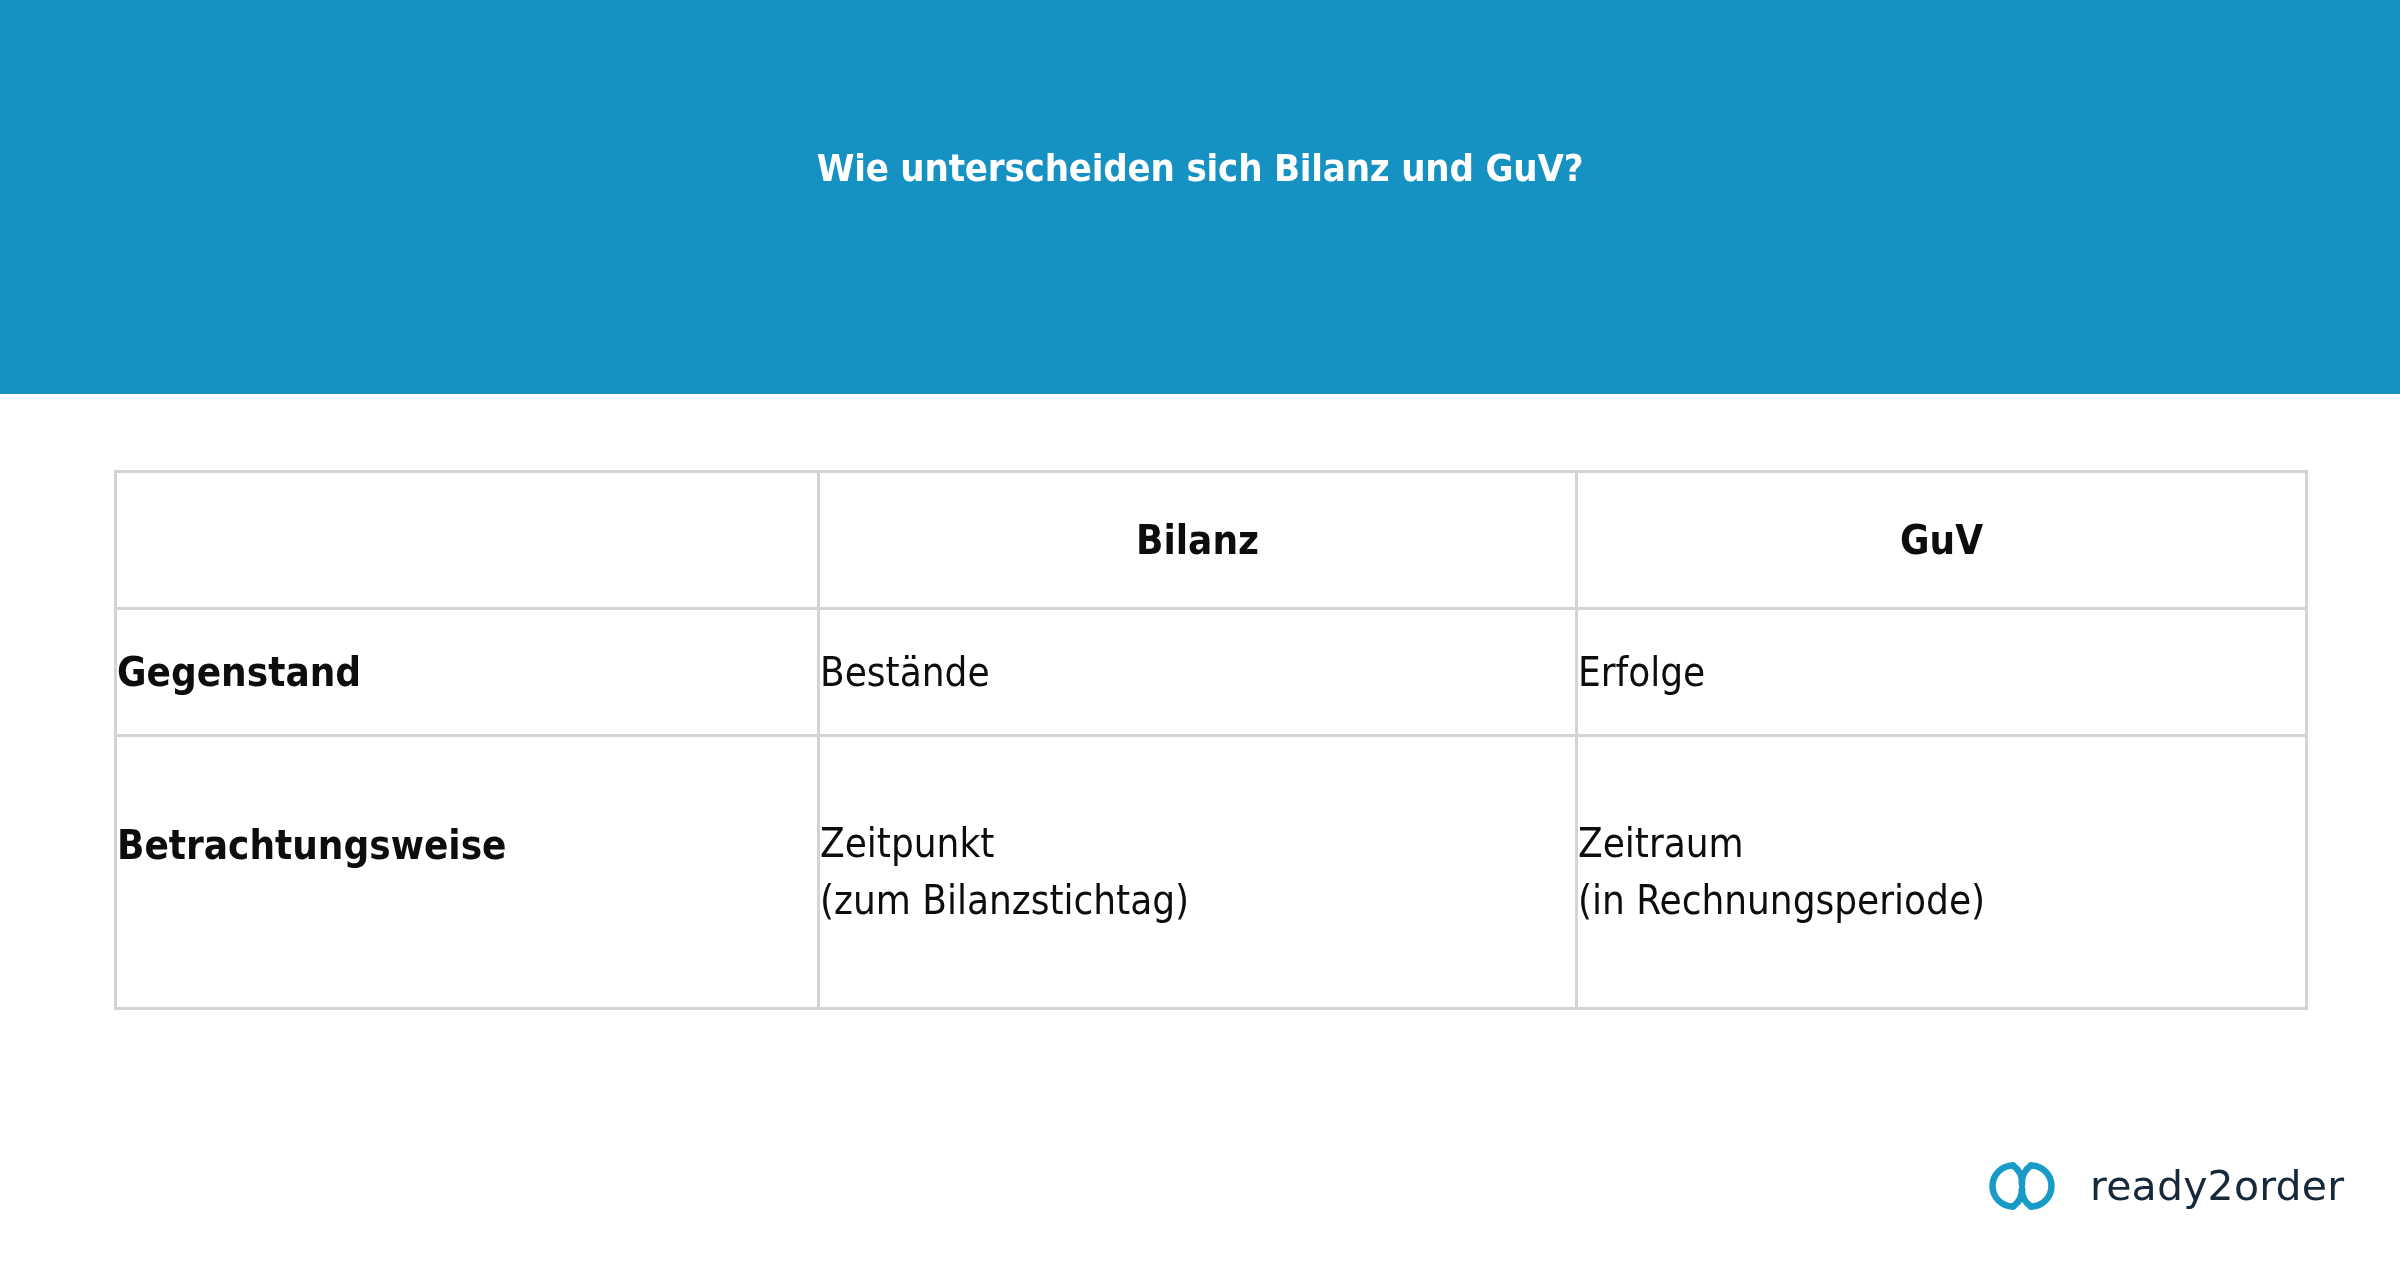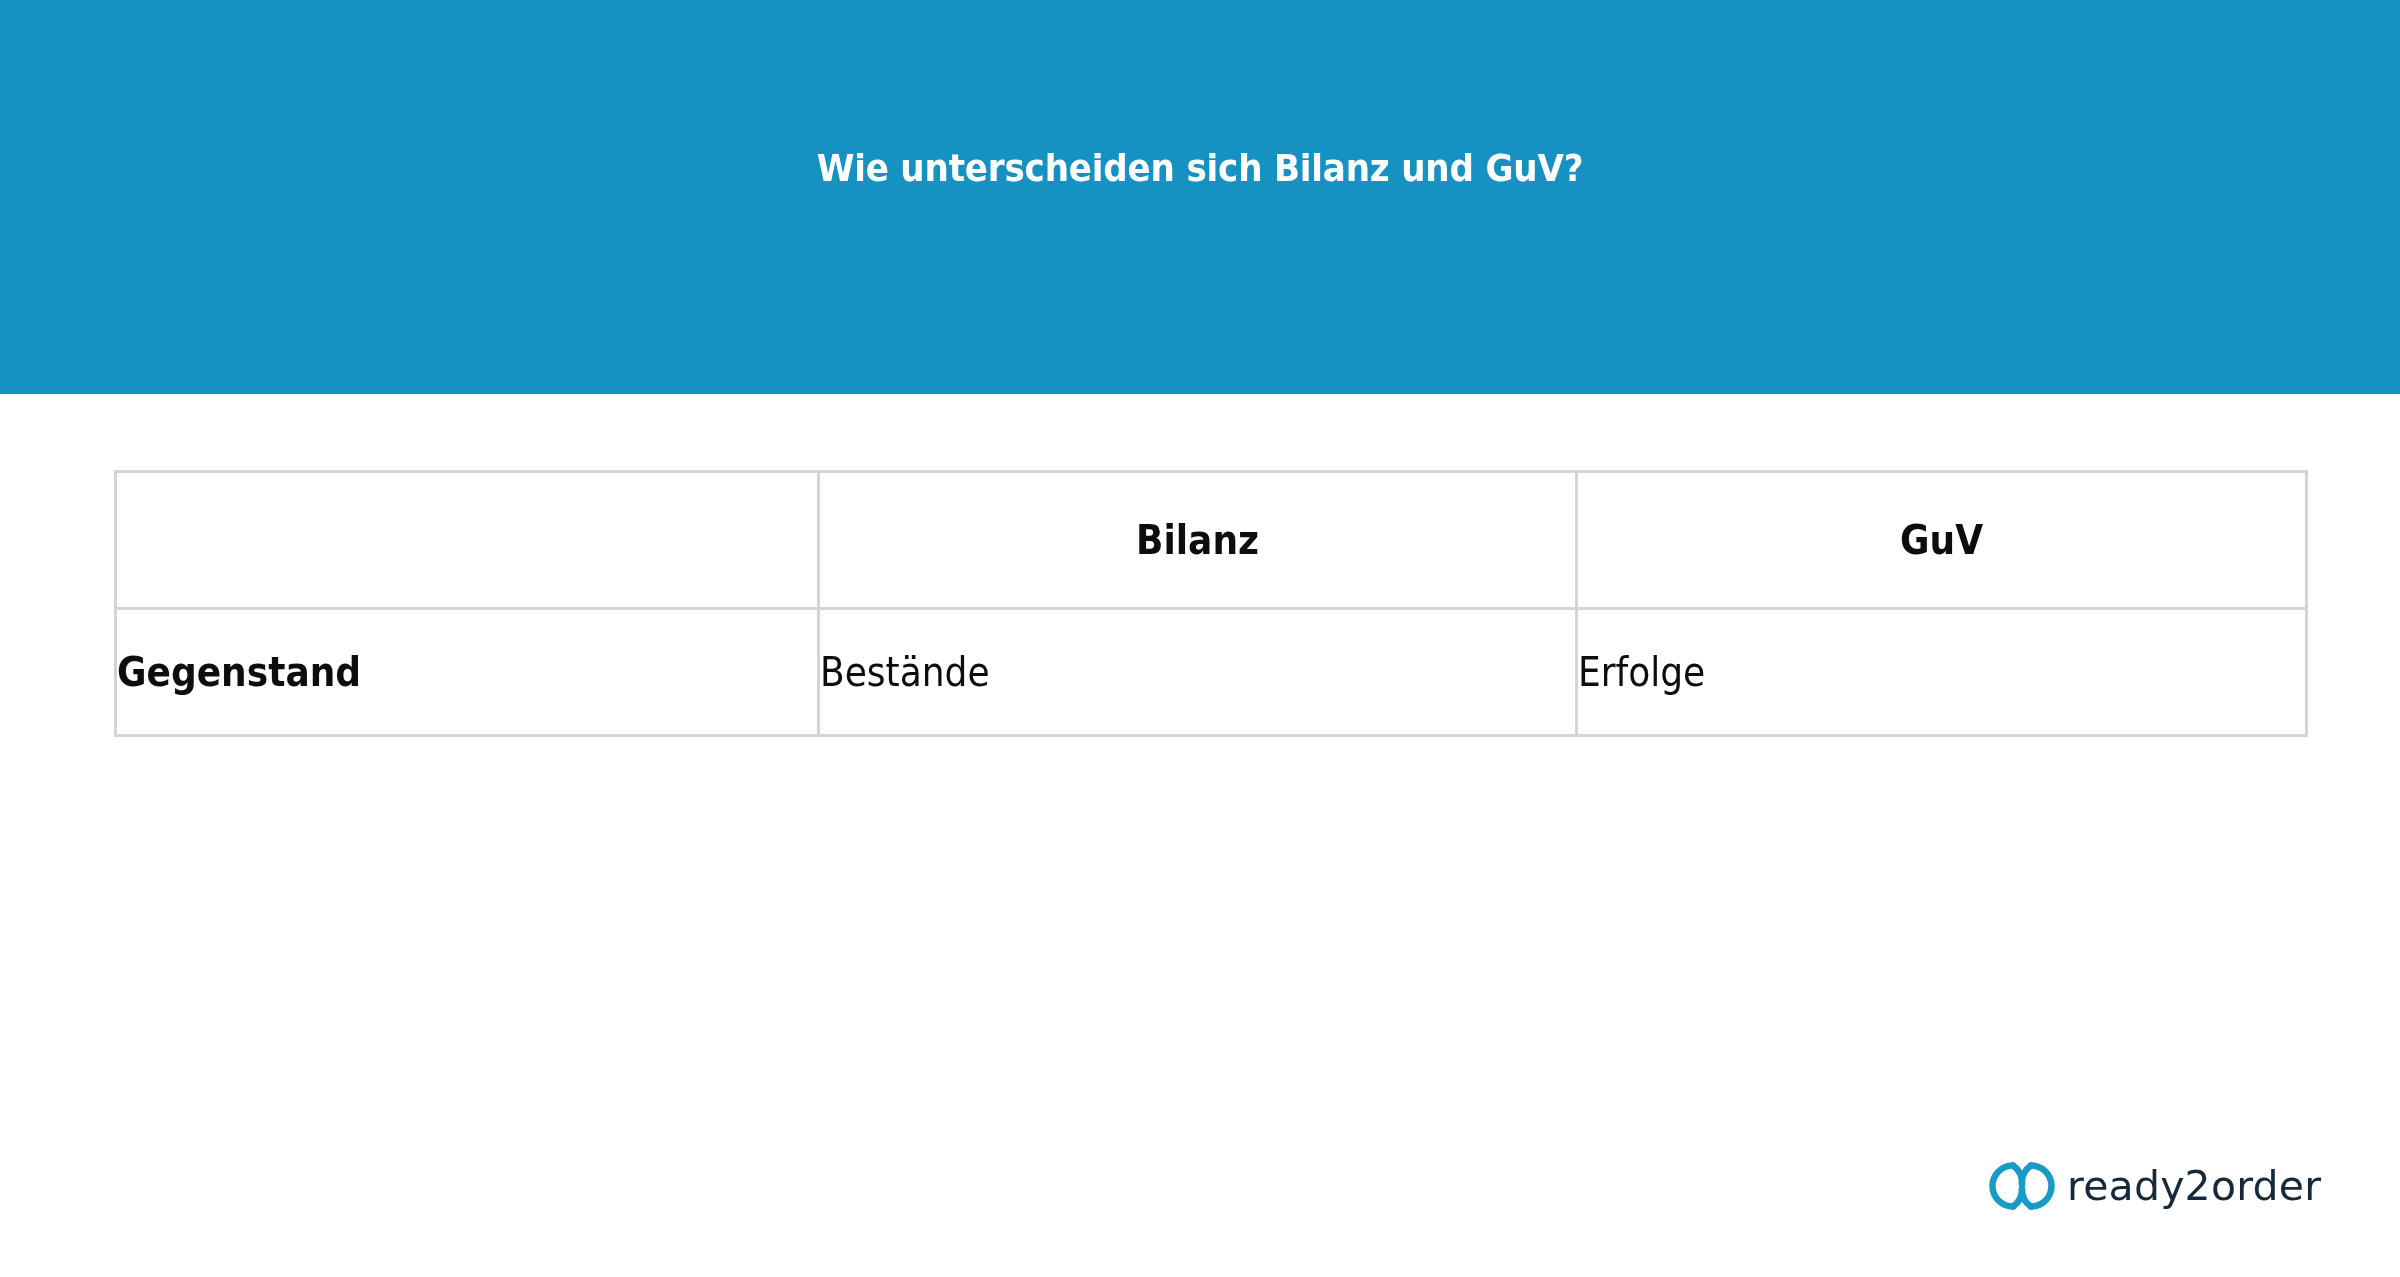--- a/index.html
+++ b/index.html
@@ -95,21 +95,21 @@
   .multi-line { display: block; }
   .multi-line .ln { display: block; }
 
   
   .logo {
     position: absolute;
     left: 1983px;
     top: 1158px;
     display: flex;
     align-items: center;
-    gap: 6px;
+    gap: 29px;
   }
   .logo-mark {
     width: 78px;
     height: 56px;
     display: block;
     flex: none;
   }
   .logo-text {
     font-family: "DejaVu Sans", "Liberation Sans", sans-serif;
     font-size: 41px;
@@ -140,20 +140,35 @@
         <td class="cell-head">Bilanz</td>
         <td class="cell-head">GuV</td>
       </tr>
 
       <tr class="row-1">
         <td class="cell-label">Gegenstand</td>
         <td class="cell-val">Bestände</td>
         <td class="cell-val">Erfolge</td>
       </tr>
 
+      <tr class="row-2">
+        <td class="cell-label">Betrachtungsweise</td>
+        <td class="cell-val">
+          <span class="multi-line">
+            <span class="ln">Zeitpunkt</span>
+            <span class="ln">(zum Bilanzstichtag)</span>
+          </span>
+        </td>
+        <td class="cell-val">
+          <span class="multi-line">
+            <span class="ln">Zeitraum</span>
+            <span class="ln">(in Rechnungsperiode)</span>
+          </span>
+        </td>
+      </tr>
 
     </tbody>
   </table>
 </div>
 
 <div class="logo">
   <svg class="logo-mark" viewBox="0 0 78 56">
     <path d="M30 7.5 A20.5 20.5 0 1 0 30 48.5" fill="none" stroke="#1a9ac6" stroke-width="6.5" stroke-linecap="round"></path>
     <path d="M30 7.5 A20.5 20.5 0 0 1 39 26" fill="none" stroke="#1a9ac6" stroke-width="6.5" stroke-linecap="round"></path>
     <path d="M30 48.5 A20.5 20.5 0 0 0 39 31" fill="none" stroke="#1a9ac6" stroke-width="6.5" stroke-linecap="round"></path>

